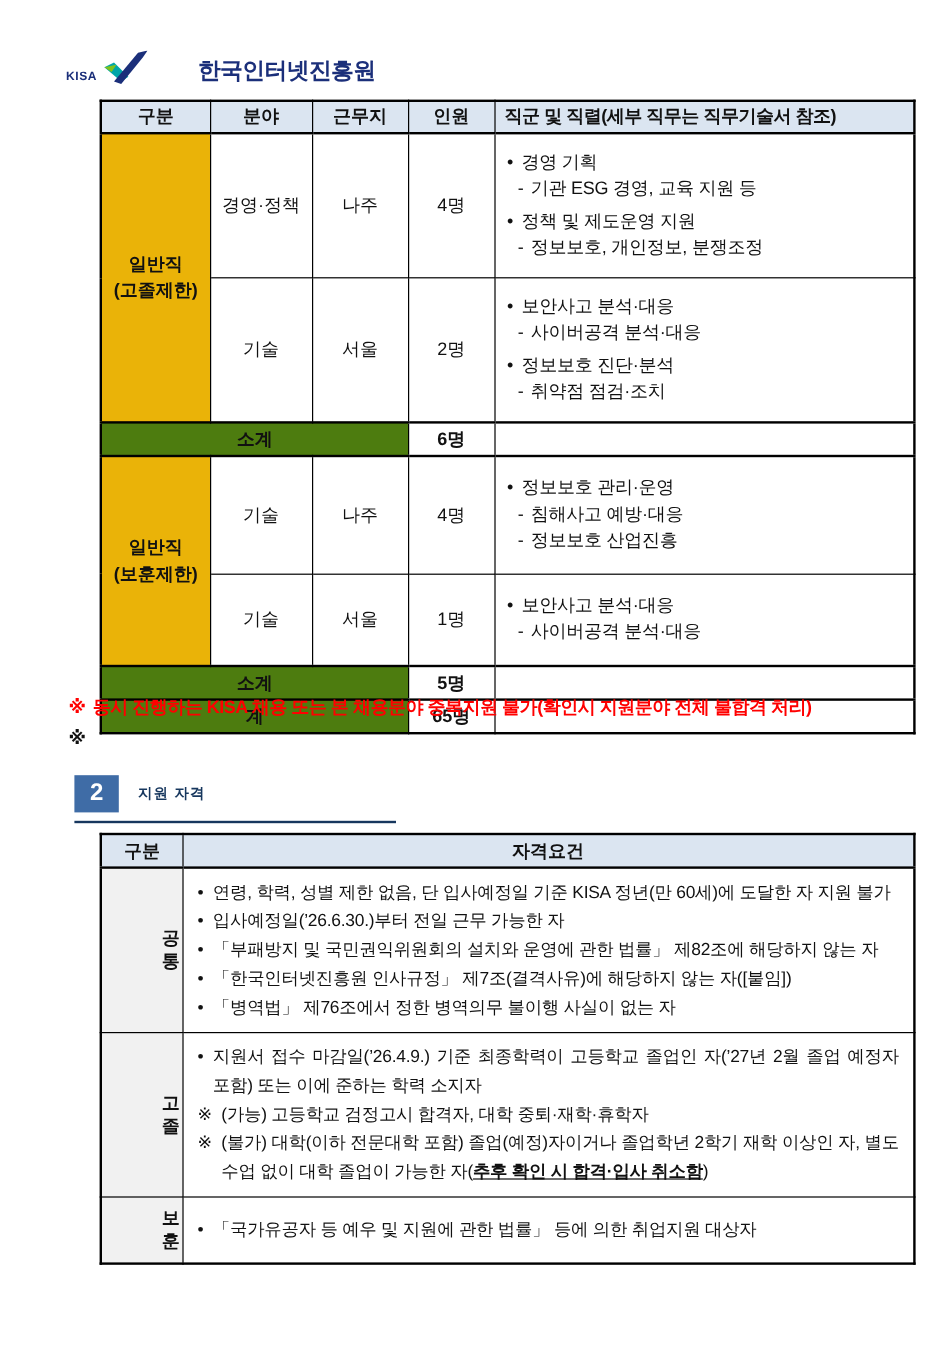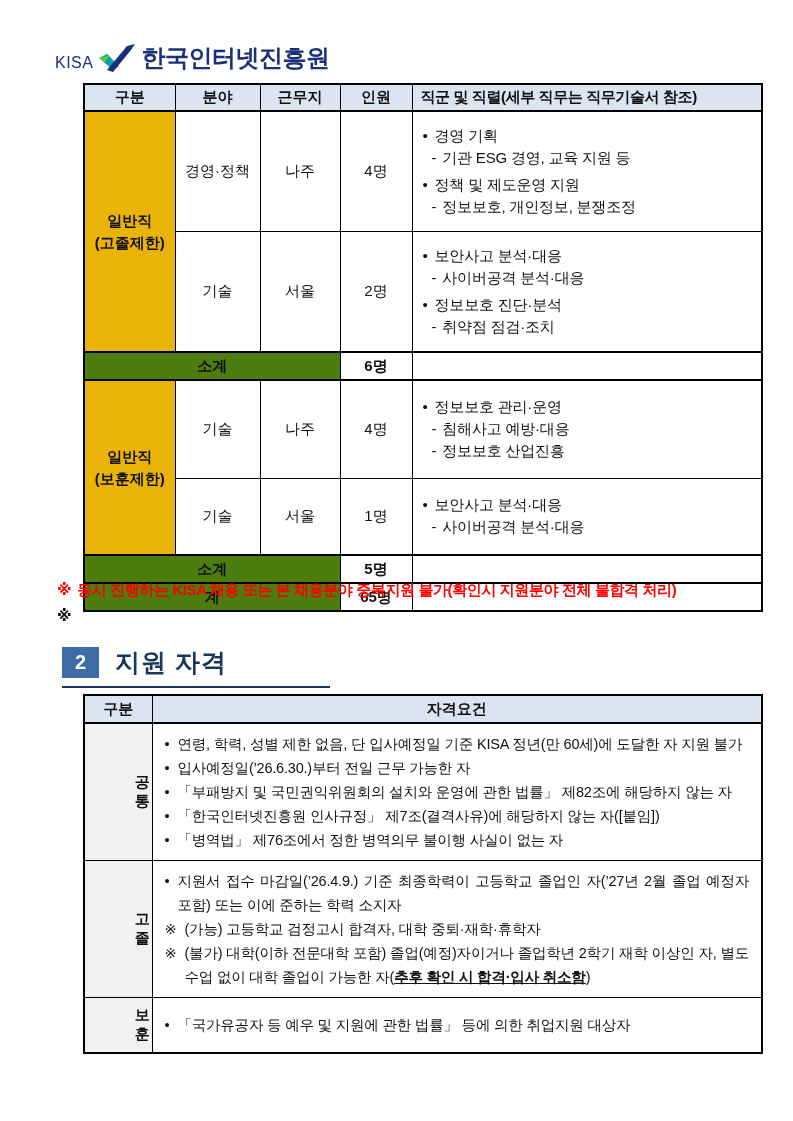--- a/index.html
+++ b/index.html
@@ -2,23 +2,23 @@
 <html><head>
 <meta charset="utf-8">
 <style>
   * { margin:0; padding:0; box-sizing:border-box; }
   html,body { width:793px; height:1121px; background:#fff; overflow:hidden;
     font-family:"Liberation Sans","DejaVu Sans",sans-serif; color:#111; }
   .page { width:793px; height:1121px; position:relative; }
 
   
   .logo-row { position:absolute; left:55px; top:42px; display:flex; align-items:flex-end; gap:4px; }
-  .kisa-small { font-size:16px; font-weight:normal; color:#1b2f7a; letter-spacing:.5px; padding-bottom:2px; }
+  .kisa-small { font-size:10px; font-weight:bold; color:#1b2f7a; letter-spacing:.5px; padding-bottom:2px; }
   .logo-mark { margin:0 2px -2px 0; }
-  .org-name { font-size:24px; font-weight:bold; color:#1b2f7a; letter-spacing:-0.5px; }
+  .org-name { font-size:19px; font-weight:bold; color:#1b2f7a; letter-spacing:-0.5px;margin-left:36px; }
 
   
   table { border-collapse:collapse; table-layout:fixed;margin-left:21px; }
   td,th { border:1px solid #000; font-size:15px; vertical-align:middle; }
   .recruit-table { position:absolute; left:62px; top:83px; width:678px; border:2px solid #000; }
   .recruit-table th { background:#dbe5f1; font-weight:bold; height:27px; border-bottom:2px solid #000; }
   .recruit-table th.duties-h { text-align:left; padding-left:8px; letter-spacing:-0.4px; }
   .cat-cell { background:#eab308; font-weight:bold; text-align:center; white-space:pre-line; line-height:1.45; }
   .val-cell { text-align:center; }
   .duties-cell { padding:8px 6px 8px 10px; vertical-align:middle; }
@@ -35,21 +35,21 @@
   .notes { position:absolute; left:57px; top:577px; width:700px; }
   .note-line { display:flex; gap:6px; font-size:15px; line-height:26px; font-weight:600;
     letter-spacing:-0.4px; white-space:nowrap; }
   .note-red { color:#ff0000; font-weight:bold; }
 
   
   .section-header { position:absolute; left:62px; top:646px; width:268px;
     border-bottom:2px solid #17375e; padding-bottom:7px; display:flex; align-items:center; gap:16px; }
   .section-num { width:37px; height:31px; background:#3f6ca6; color:#fff; font-weight:bold;
     font-size:20px; display:flex; align-items:center; justify-content:center; }
-  .section-title { font-size:25px; font-weight:bold; color:#17375e; letter-spacing:1px; }
+  .section-title { font-size:12px; font-weight:bold; color:#17375e; letter-spacing:1px; }
 
   
   .qual-table { position:absolute; left:62px; top:694px; width:678px; border:2px solid #000; }
   .qual-table th { background:#dbe5f1; font-weight:bold; height:28px; border-bottom:2px solid #000; }
   .qlabel { background:#f1f1f1; font-weight:bold; text-align:center;padding-left:48px; }
   .qcell { padding:8px 12px; }
   .qitem { display:flex; gap:8px; line-height:24px; letter-spacing:-0.2px; font-size:14.5px; }
   .qitem .qtext { flex:1; text-align:justify; }
   .emph { font-weight:bold; text-decoration:underline; }
   .h-common{height:128px}.h-gojol{height:137px}.h-bohun{height:55px}

